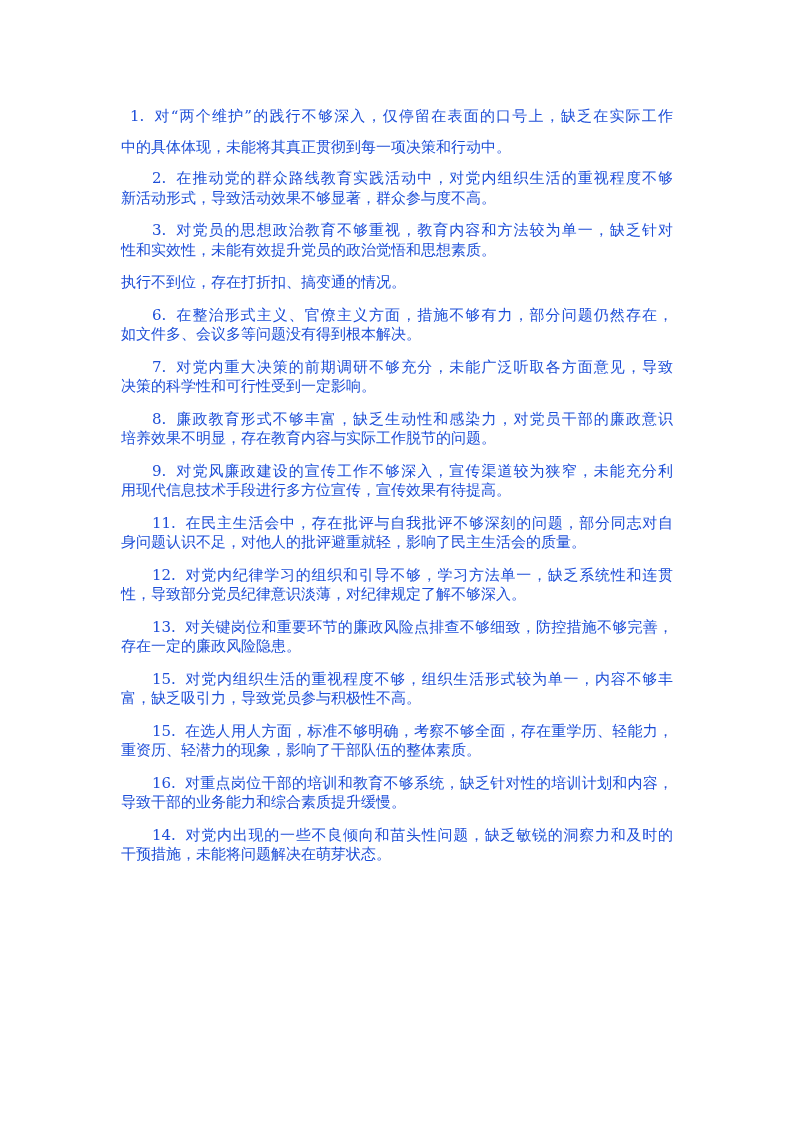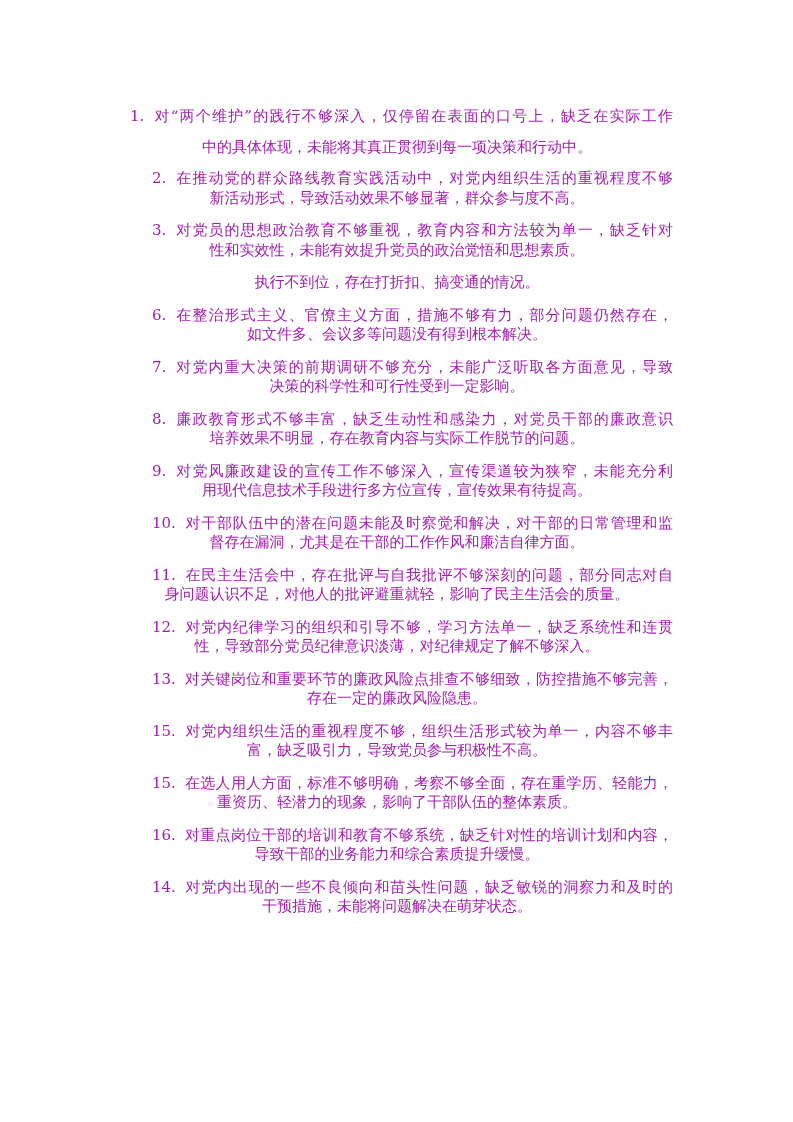--- a/index.html
+++ b/index.html
@@ -4,33 +4,33 @@
   <style>
     html, body { margin: 0; padding: 0; background: #ffffff; }
     body { width: 793px; height: 1122px; overflow: hidden; position: relative; }
     .page {
       position: absolute;
       left: 121px;
       top: 101px;
       width: 552px;
       font-family: "DejaVu Serif", "Liberation Serif", serif;
       font-size: 15px;
-      color: #a21caf;
+      color: #1d4ed8;
     }
     .para { margin: 0 0 13px 0; line-height: 19.5px; }
     .para.first { line-height: 31px; margin-bottom: 6px; }
     .l1 {
       display: block;
       padding-left: 31px;
       text-align: justify;
       text-align-last: justify;
       white-space: normal;
     }
     .para.first .l1 { padding-left: 9px; }
-    .l2 { display: block; text-align: center; }
+    .l2 { display: block; text-align: left; }
     .num { margin-right: 9px; }
   </style>
 </head>
 <body>
 
 <div class="page">
 
   <div class="para first">
     <div class="l1"><span class="num">1.</span><span>对“两个维护”的践行不够深入，仅停留在表面的口号上，缺乏在实际工作</span></div>
     <div class="l2">中的具体体现，未能将其真正贯彻到每一项决策和行动中。</div>
@@ -64,24 +64,20 @@
   <div class="para">
     <div class="l1"><span class="num">8.</span><span>廉政教育形式不够丰富，缺乏生动性和感染力，对党员干部的廉政意识</span></div>
     <div class="l2">培养效果不明显，存在教育内容与实际工作脱节的问题。</div>
   </div>
 
   <div class="para">
     <div class="l1"><span class="num">9.</span><span>对党风廉政建设的宣传工作不够深入，宣传渠道较为狭窄，未能充分利</span></div>
     <div class="l2">用现代信息技术手段进行多方位宣传，宣传效果有待提高。</div>
   </div>
 
-  <div class="para">
-    <div class="l1"><span class="num">10.</span><span>对干部队伍中的潜在问题未能及时察觉和解决，对干部的日常管理和监</span></div>
-    <div class="l2">督存在漏洞，尤其是在干部的工作作风和廉洁自律方面。</div>
-  </div>
 
   <div class="para">
     <div class="l1"><span class="num">11.</span><span>在民主生活会中，存在批评与自我批评不够深刻的问题，部分同志对自</span></div>
     <div class="l2">身问题认识不足，对他人的批评避重就轻，影响了民主生活会的质量。</div>
   </div>
 
   <div class="para">
     <div class="l1"><span class="num">12.</span><span>对党内纪律学习的组织和引导不够，学习方法单一，缺乏系统性和连贯</span></div>
     <div class="l2">性，导致部分党员纪律意识淡薄，对纪律规定了解不够深入。</div>
   </div>

